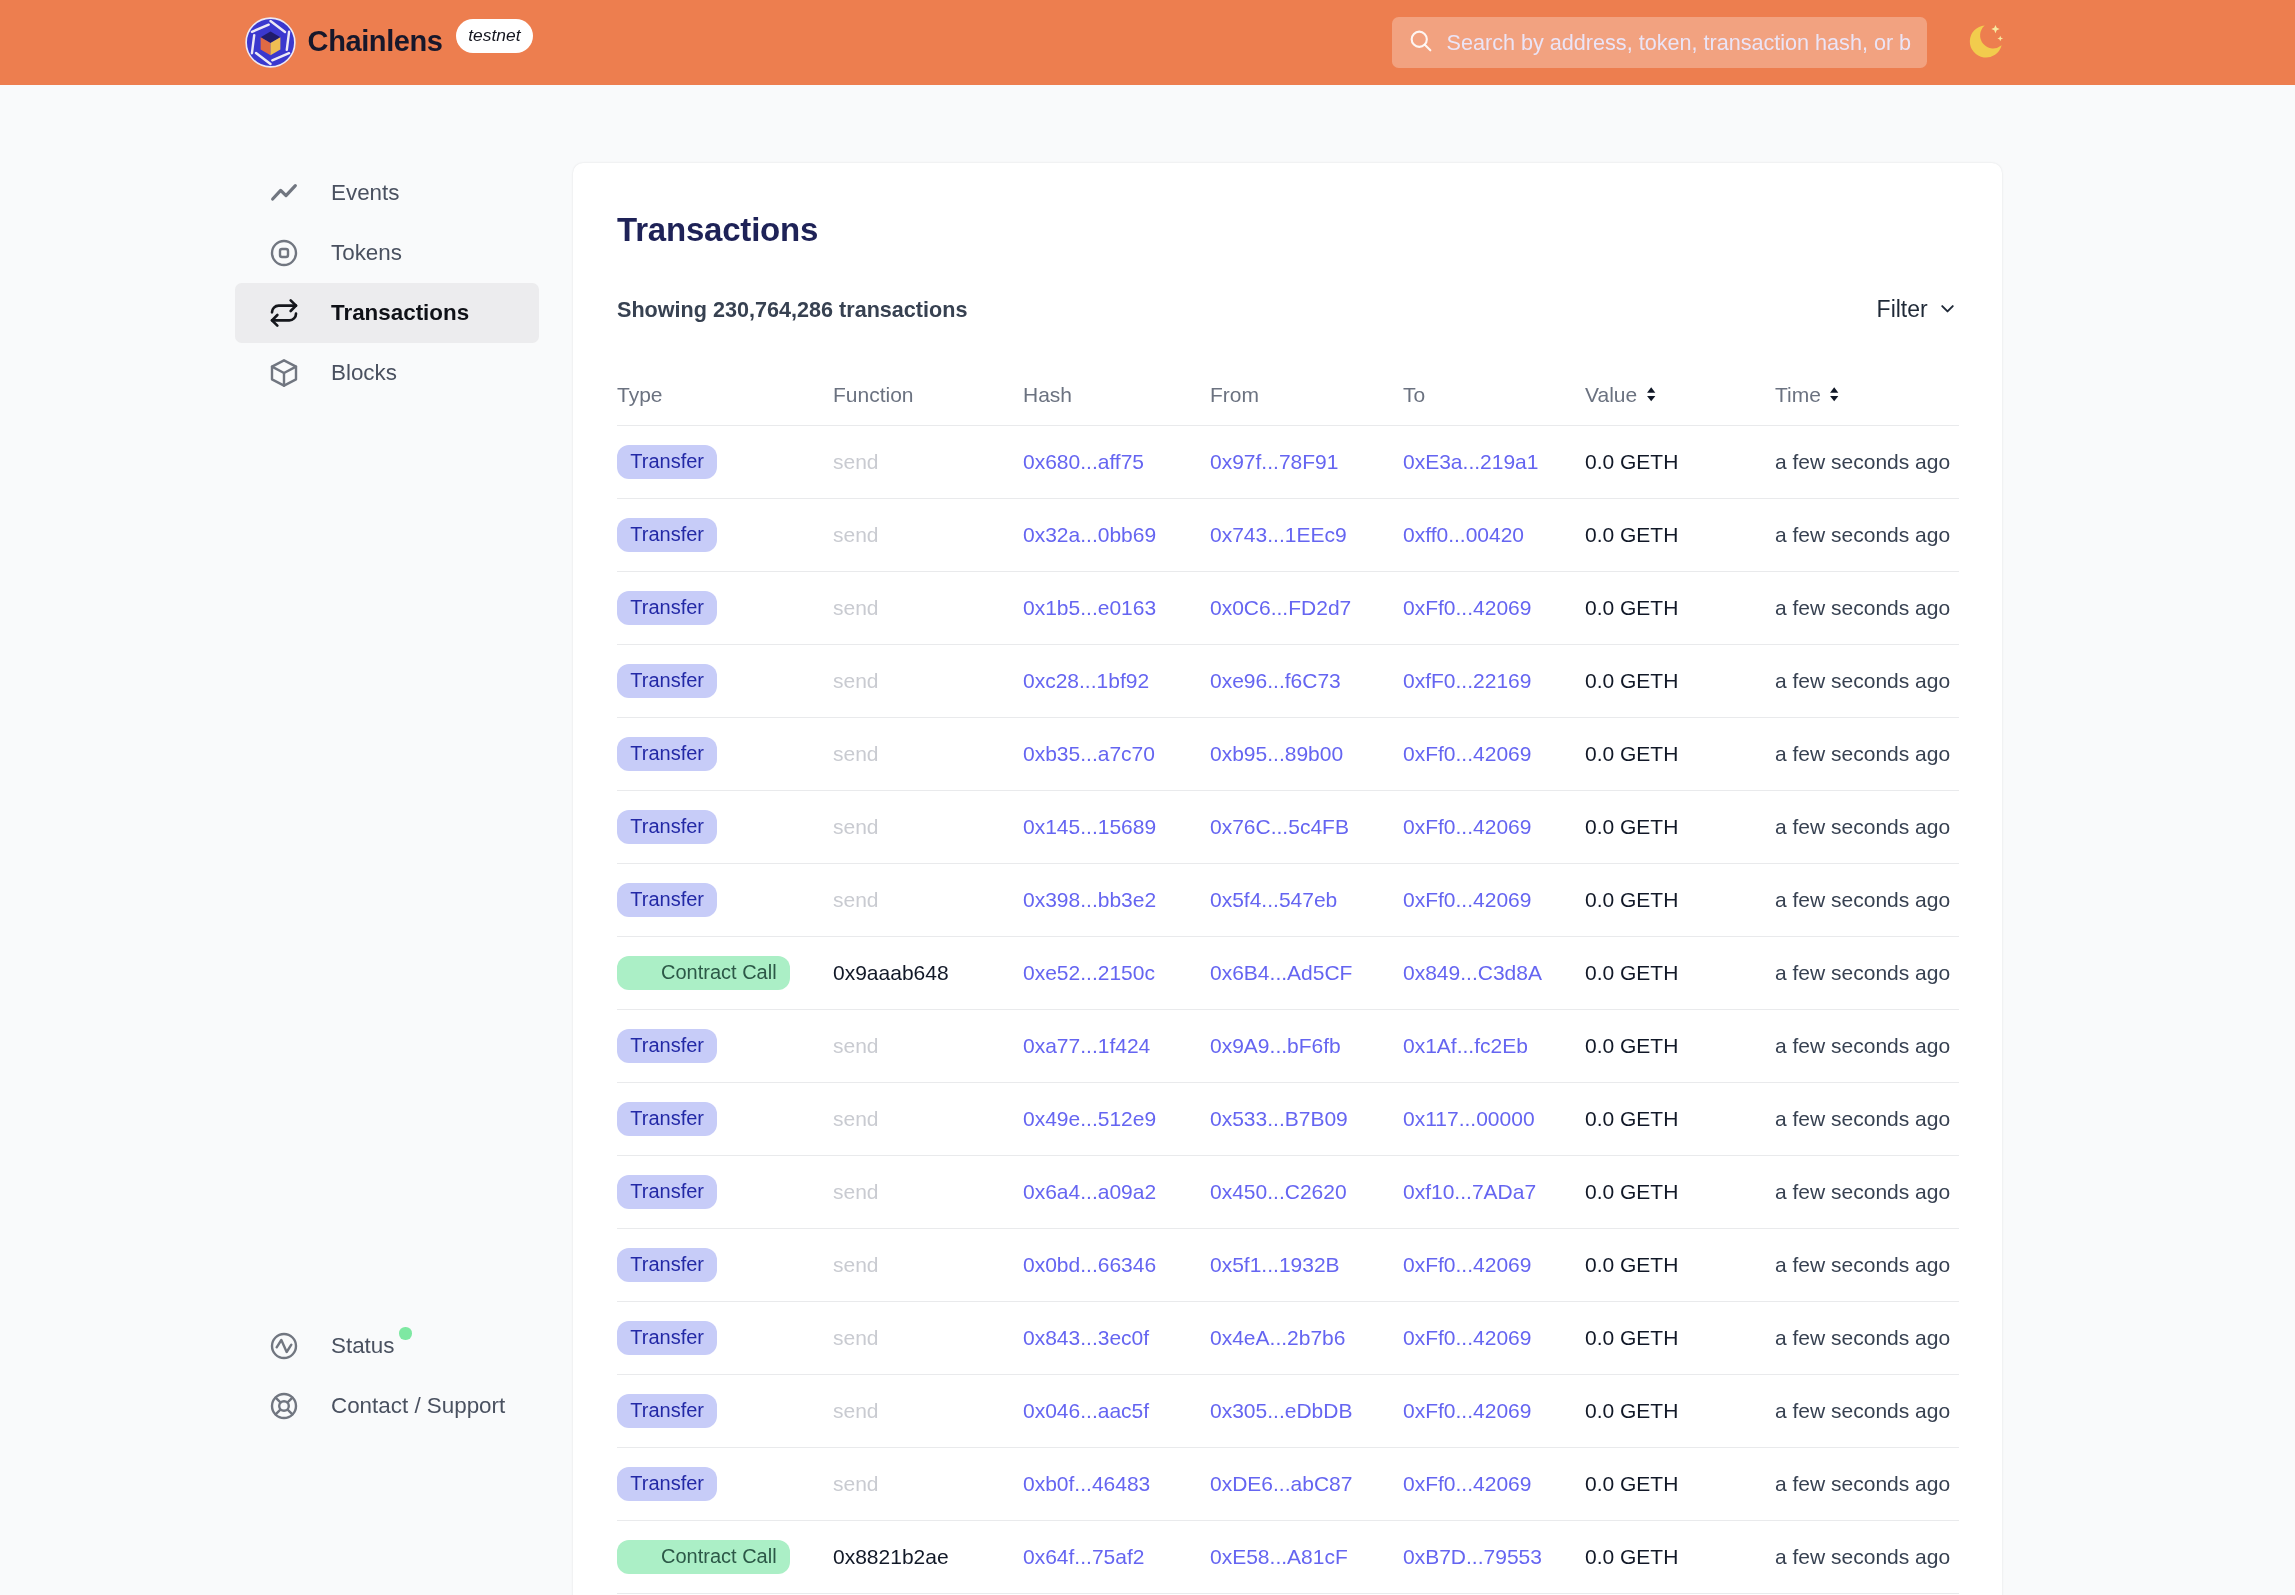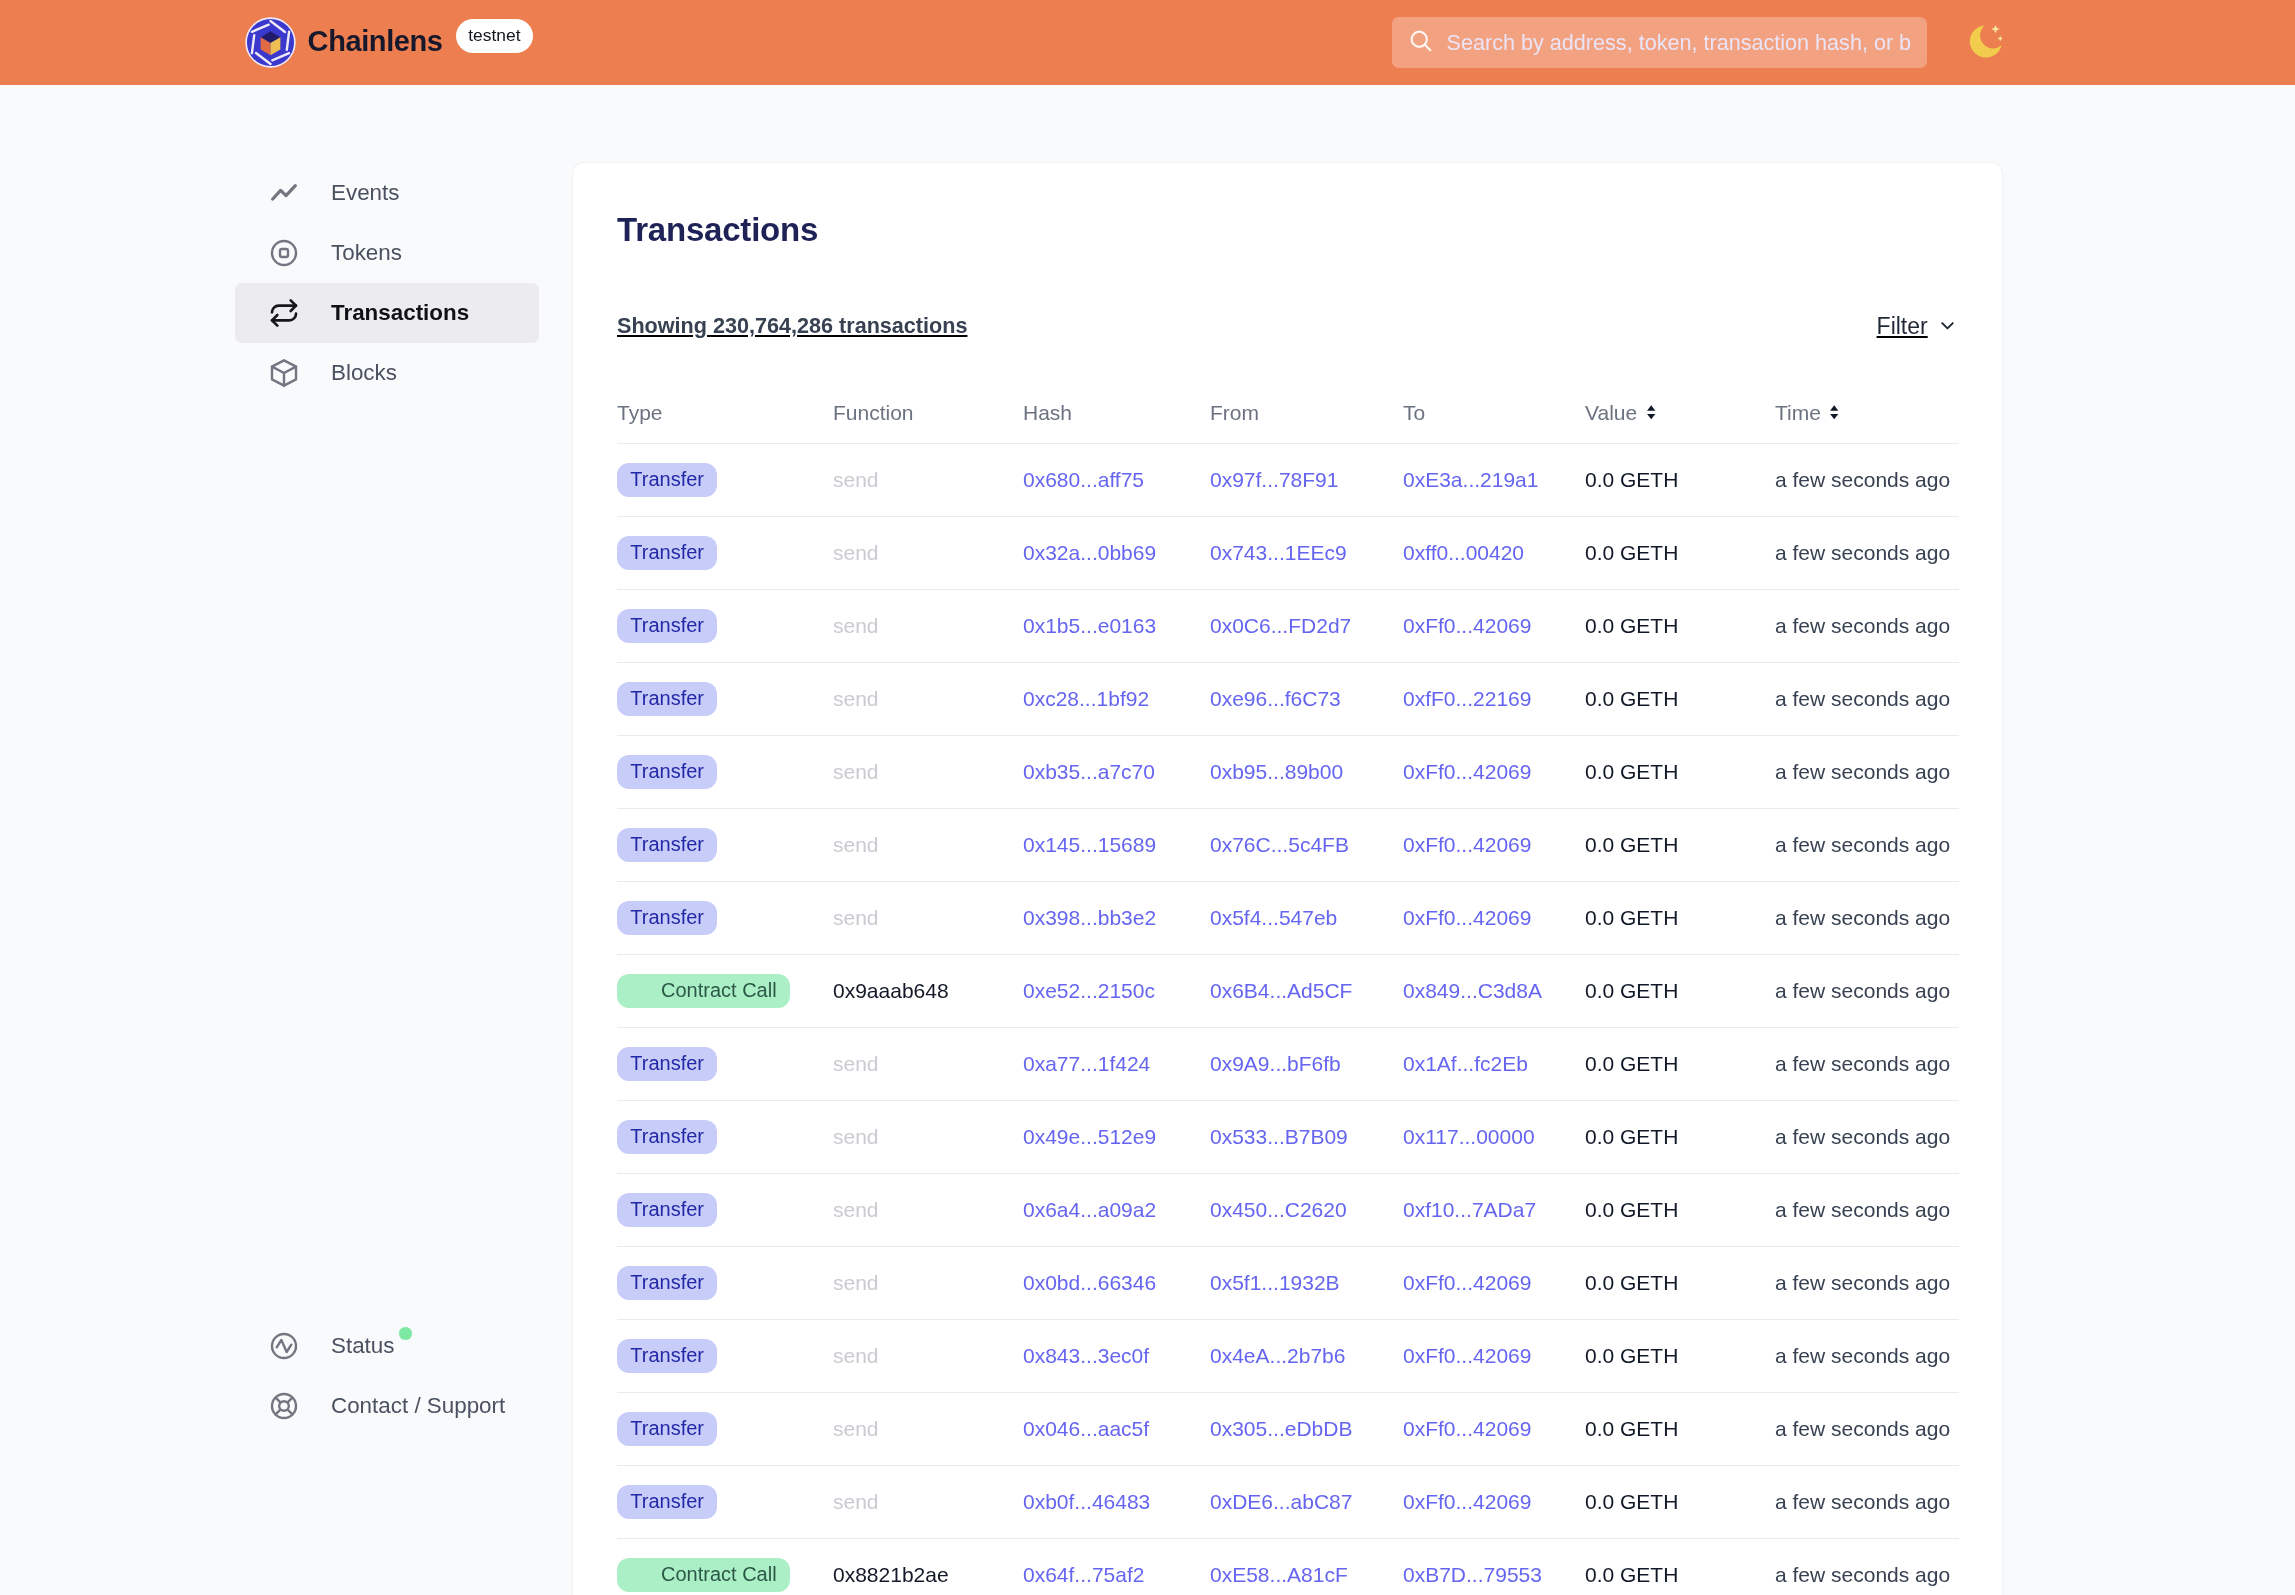--- a/index.html
+++ b/index.html
@@ -5,21 +5,21 @@
   * { margin:0; padding:0; box-sizing:border-box; }
   html,body { width:2295px; height:1595px; overflow:hidden;
     font-family:"Liberation Sans", sans-serif; background:#F9FAFB; }
 
   
   .app-header { height:85px; background:#ED7E4F; display:flex; align-items:center; }
   .brand { display:flex; align-items:flex-start; margin-left:245px; cursor:pointer; }
   .brand-logo { width:51px; height:51px; margin-top:3.3px; }
   .brand-name { font-size:29px; font-weight:bold; color:#17182B; margin-left:11.6px; margin-top:11.6px; letter-spacing:-0.4px; }
   .testnet-badge { background:#FFFFFF; color:#13151F; font-size:17.4px; padding:6.6px 12.4px;
-    border-radius:17px; margin-left:13.3px; margin-top:5px; }
+    border-radius:17px; margin-left:13.3px; margin-top:5px;font-style:italic; }
   .header-spacer { flex:1; }
   .search-bar { width:535px; height:51px; background:rgba(255,255,255,0.28); border-radius:6.6px;
     display:flex; align-items:center; padding:0 15px; }
   .search-bar svg { flex:0 0 auto; }
   .search-input { flex:1; background:transparent; border:none; outline:none; margin-left:11.6px;
     font-size:21.6px; color:#FFFFFF; font-family:"Liberation Sans", sans-serif; }
   .search-input::placeholder { color:#EBE4F6; opacity:1; }
   .moon-btn { width:46px; height:46px; border:none; background:transparent; cursor:pointer;
     margin-left:35px; margin-right:287px; padding:0; }
 
@@ -38,21 +38,21 @@
   .sidebar-spacer { flex:1; }
   .status-wrap { position:relative; display:inline-block; }
   .status-dot { position:absolute; top:-5.8px; right:-17.4px; width:12.4px; height:12.4px; border-radius:50%; background:#7EE8A2; }
 
   
   .main-area { flex:1; }
   .card { width:1429px; height:1519px; background:#FFFFFF; border-radius:10px;
     box-shadow:0 0.8px 2.5px rgba(16,24,40,0.08), 0 0.8px 1.7px rgba(16,24,40,0.04);
     padding:48px 43px 0 44px; }
   .page-title { font-size:33px; font-weight:bold; color:#1E2257; line-height:38px; letter-spacing:-0.2px; }
-  .meta-row { margin-top:64px; display:flex; align-items:flex-start; justify-content:space-between; height:28px;text-decoration:underline; }
+  .meta-row { margin-top:46px; display:flex; align-items:flex-end; justify-content:space-between; height:28px; }
   .showing-text { font-size:21.6px; font-weight:bold; color:#374151; }
   .filter-btn { display:flex; align-items:center; background:transparent; border:none; cursor:pointer; }
   .filter-label { font-size:23px; color:#1F2937; }
   .filter-btn svg { margin-left:8.3px; }
 
   
   .tx-table { margin-top:41px; }
   .tgrid { display:grid; grid-template-columns:216px 190px 187px 193px 182px 190px 185px; align-items:center; }
   .thead { height:62px; border-bottom:0.8px solid #E9EAEC; }
   .th { font-size:21px; color:#6B7280; display:flex; align-items:center; }

